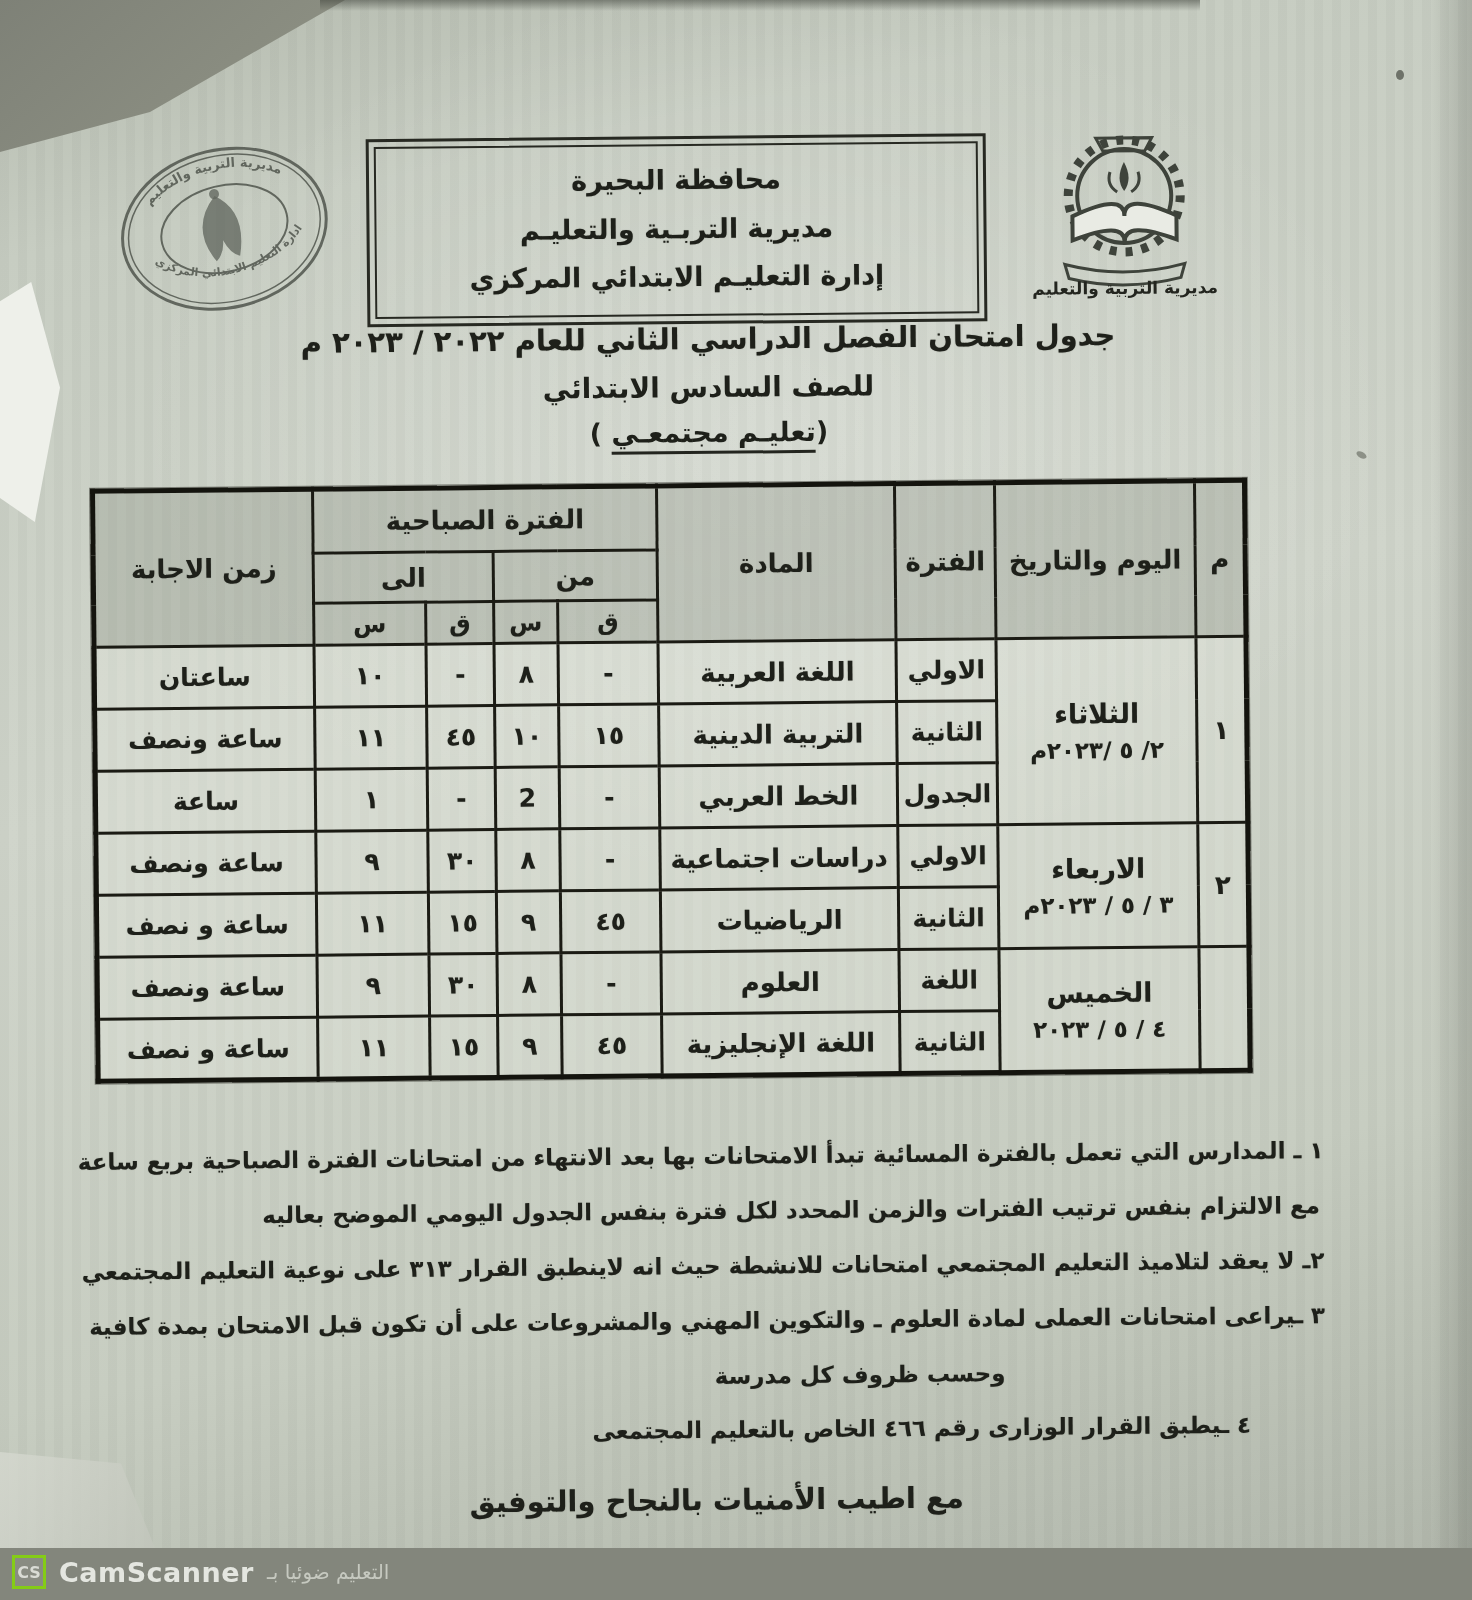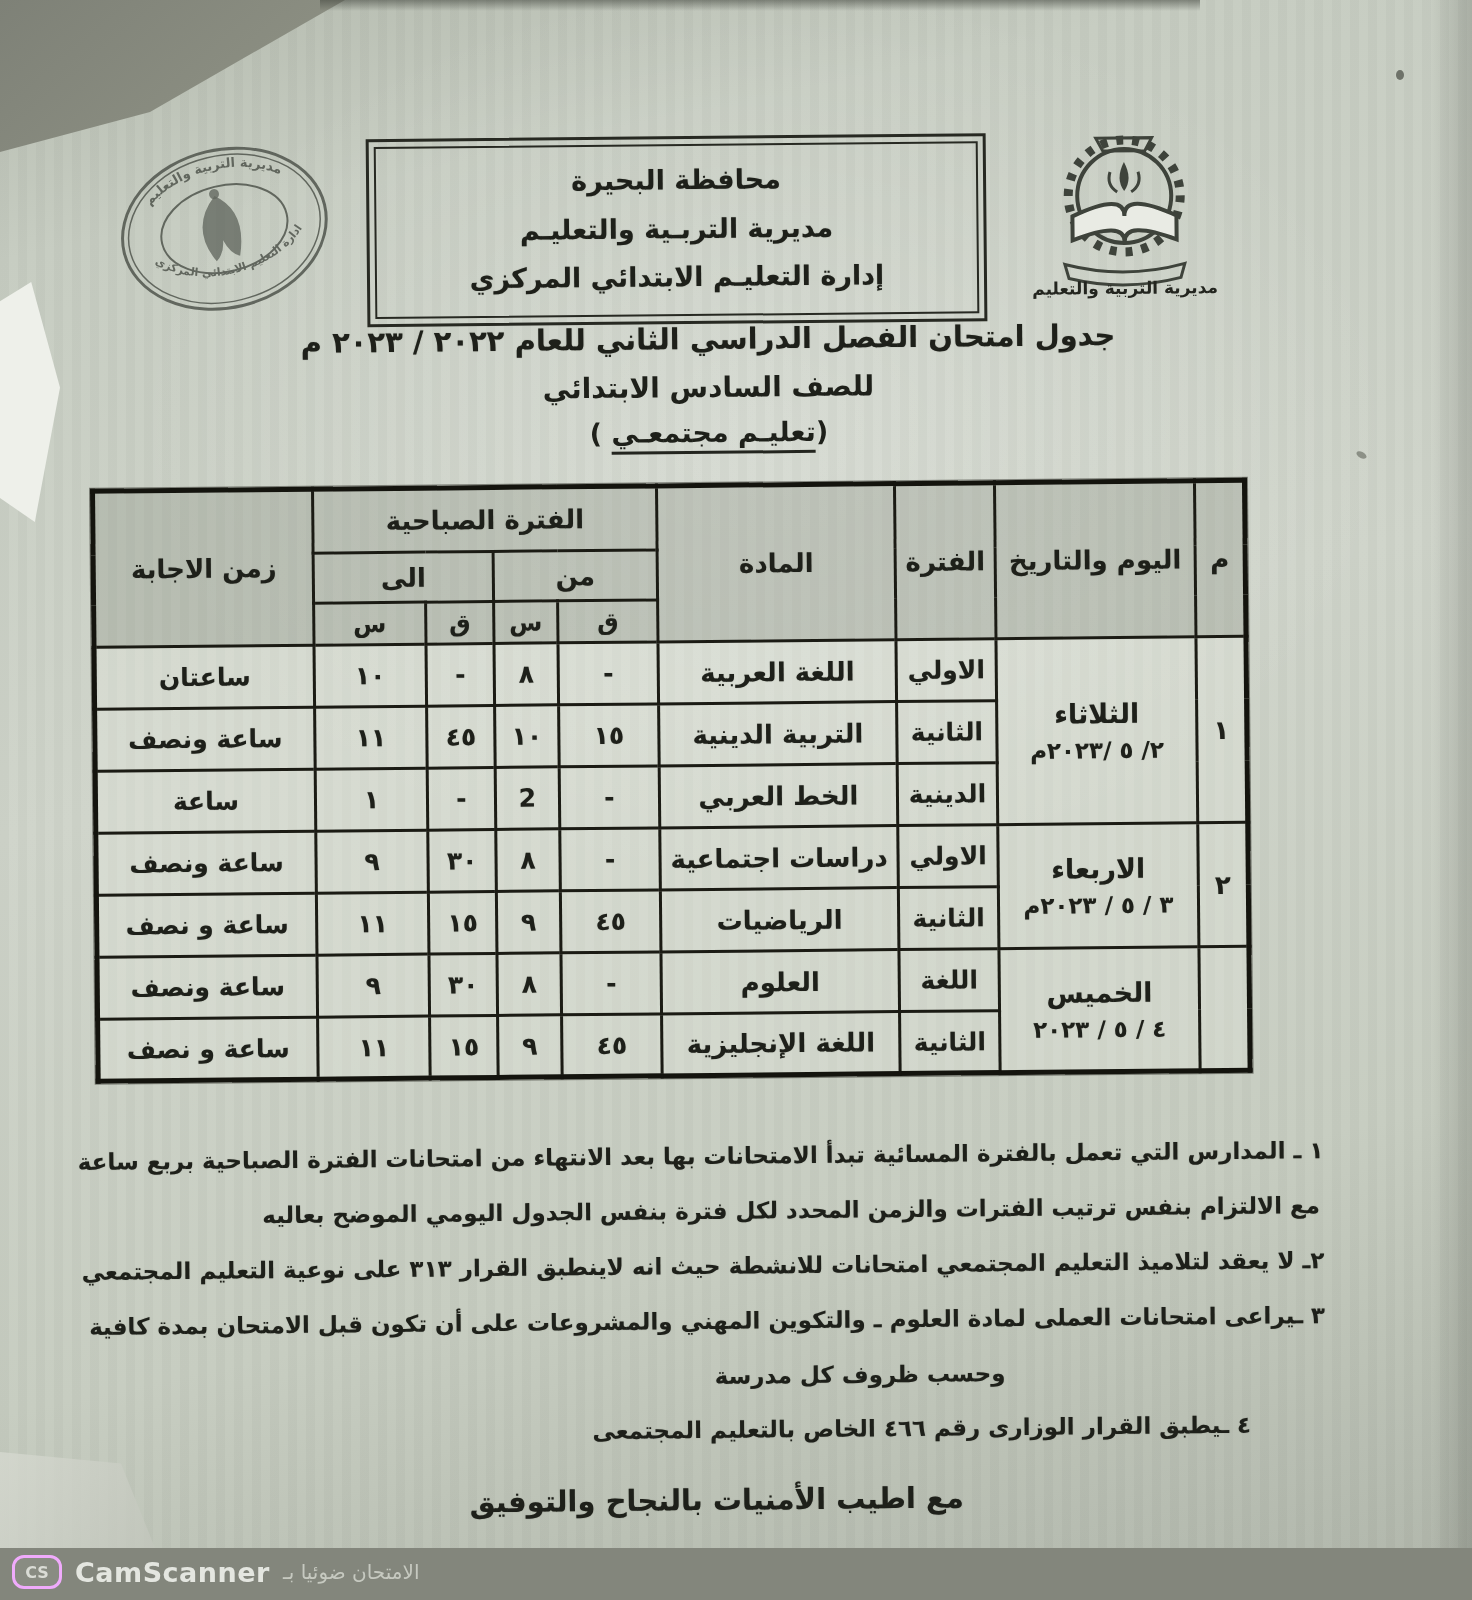--- a/index.html
+++ b/index.html
@@ -95,21 +95,21 @@
   .note-2 { padding-right:4px; }
   .note-5 { padding-right:320px; }
   .note-6 { padding-right:75px; }
 
   .closing { position:absolute; left:430px; top:1483px; width:560px; text-align:center;
              font-size:29px; font-weight:bold; text-shadow:0 0 1px rgba(25,25,15,.4); }
 
   
   .scanbar { position:absolute; left:12px; top:1551px; height:42px;
              display:flex; align-items:center; gap:13px; direction:ltr; }
-  .cs-badge { width:50px; height:34px; border:3px solid #f0abfc; border-radius:12px;
+  .cs-badge { width:34px; height:34px; border:3px solid #84cc16; border-radius:0;
               color:#dadcd5; font-weight:bold; font-size:16px;
               display:flex; align-items:center; justify-content:center;
               background:rgba(255,255,255,0.05); }
   .cs-brand { color:#e4e6e0; font-size:27px; font-weight:bold; letter-spacing:.5px; }
   .cs-label { color:#c6c9c0; font-size:20px; direction:rtl; }
 </style>
 </head>
 <body>
 
 <div id="canvas">
@@ -225,21 +225,21 @@
           <tr>
             <td class="td-period">الثانية</td>
             <td class="td-subject">التربية الدينية</td>
             <td>١٥</td>
             <td>١٠</td>
             <td>٤٥</td>
             <td>١١</td>
             <td class="td-duration">ساعة ونصف</td>
           </tr>
           <tr>
-            <td class="td-period">الدينية</td>
+            <td class="td-period">الجدول</td>
             <td class="td-subject">الخط العربي</td>
             <td>-</td>
             <td>2</td>
             <td>-</td>
             <td>١</td>
             <td class="td-duration">ساعة</td>
           </tr>
           <tr>
             <td rowspan="2" class="td-num">٢</td>
             <td rowspan="2" class="td-day">
@@ -299,16 +299,16 @@
       <div class="note note-6">٤ ـيطبق القرار الوزارى رقم ٤٦٦  الخاص بالتعليم المجتمعى</div>
     </div>
 
     <div class="closing">مع اطيب الأمنيات بالنجاح والتوفيق</div>
 
   </div>
 
   <div class="scanbar">
     <div class="cs-badge">CS</div>
     <div class="cs-brand">CamScanner</div>
-    <div class="cs-label">الامتحان ضوئيا بـ</div>
+    <div class="cs-label">التعليم ضوئيا بـ</div>
   </div>
 
 </div>
 
 </body></html>

